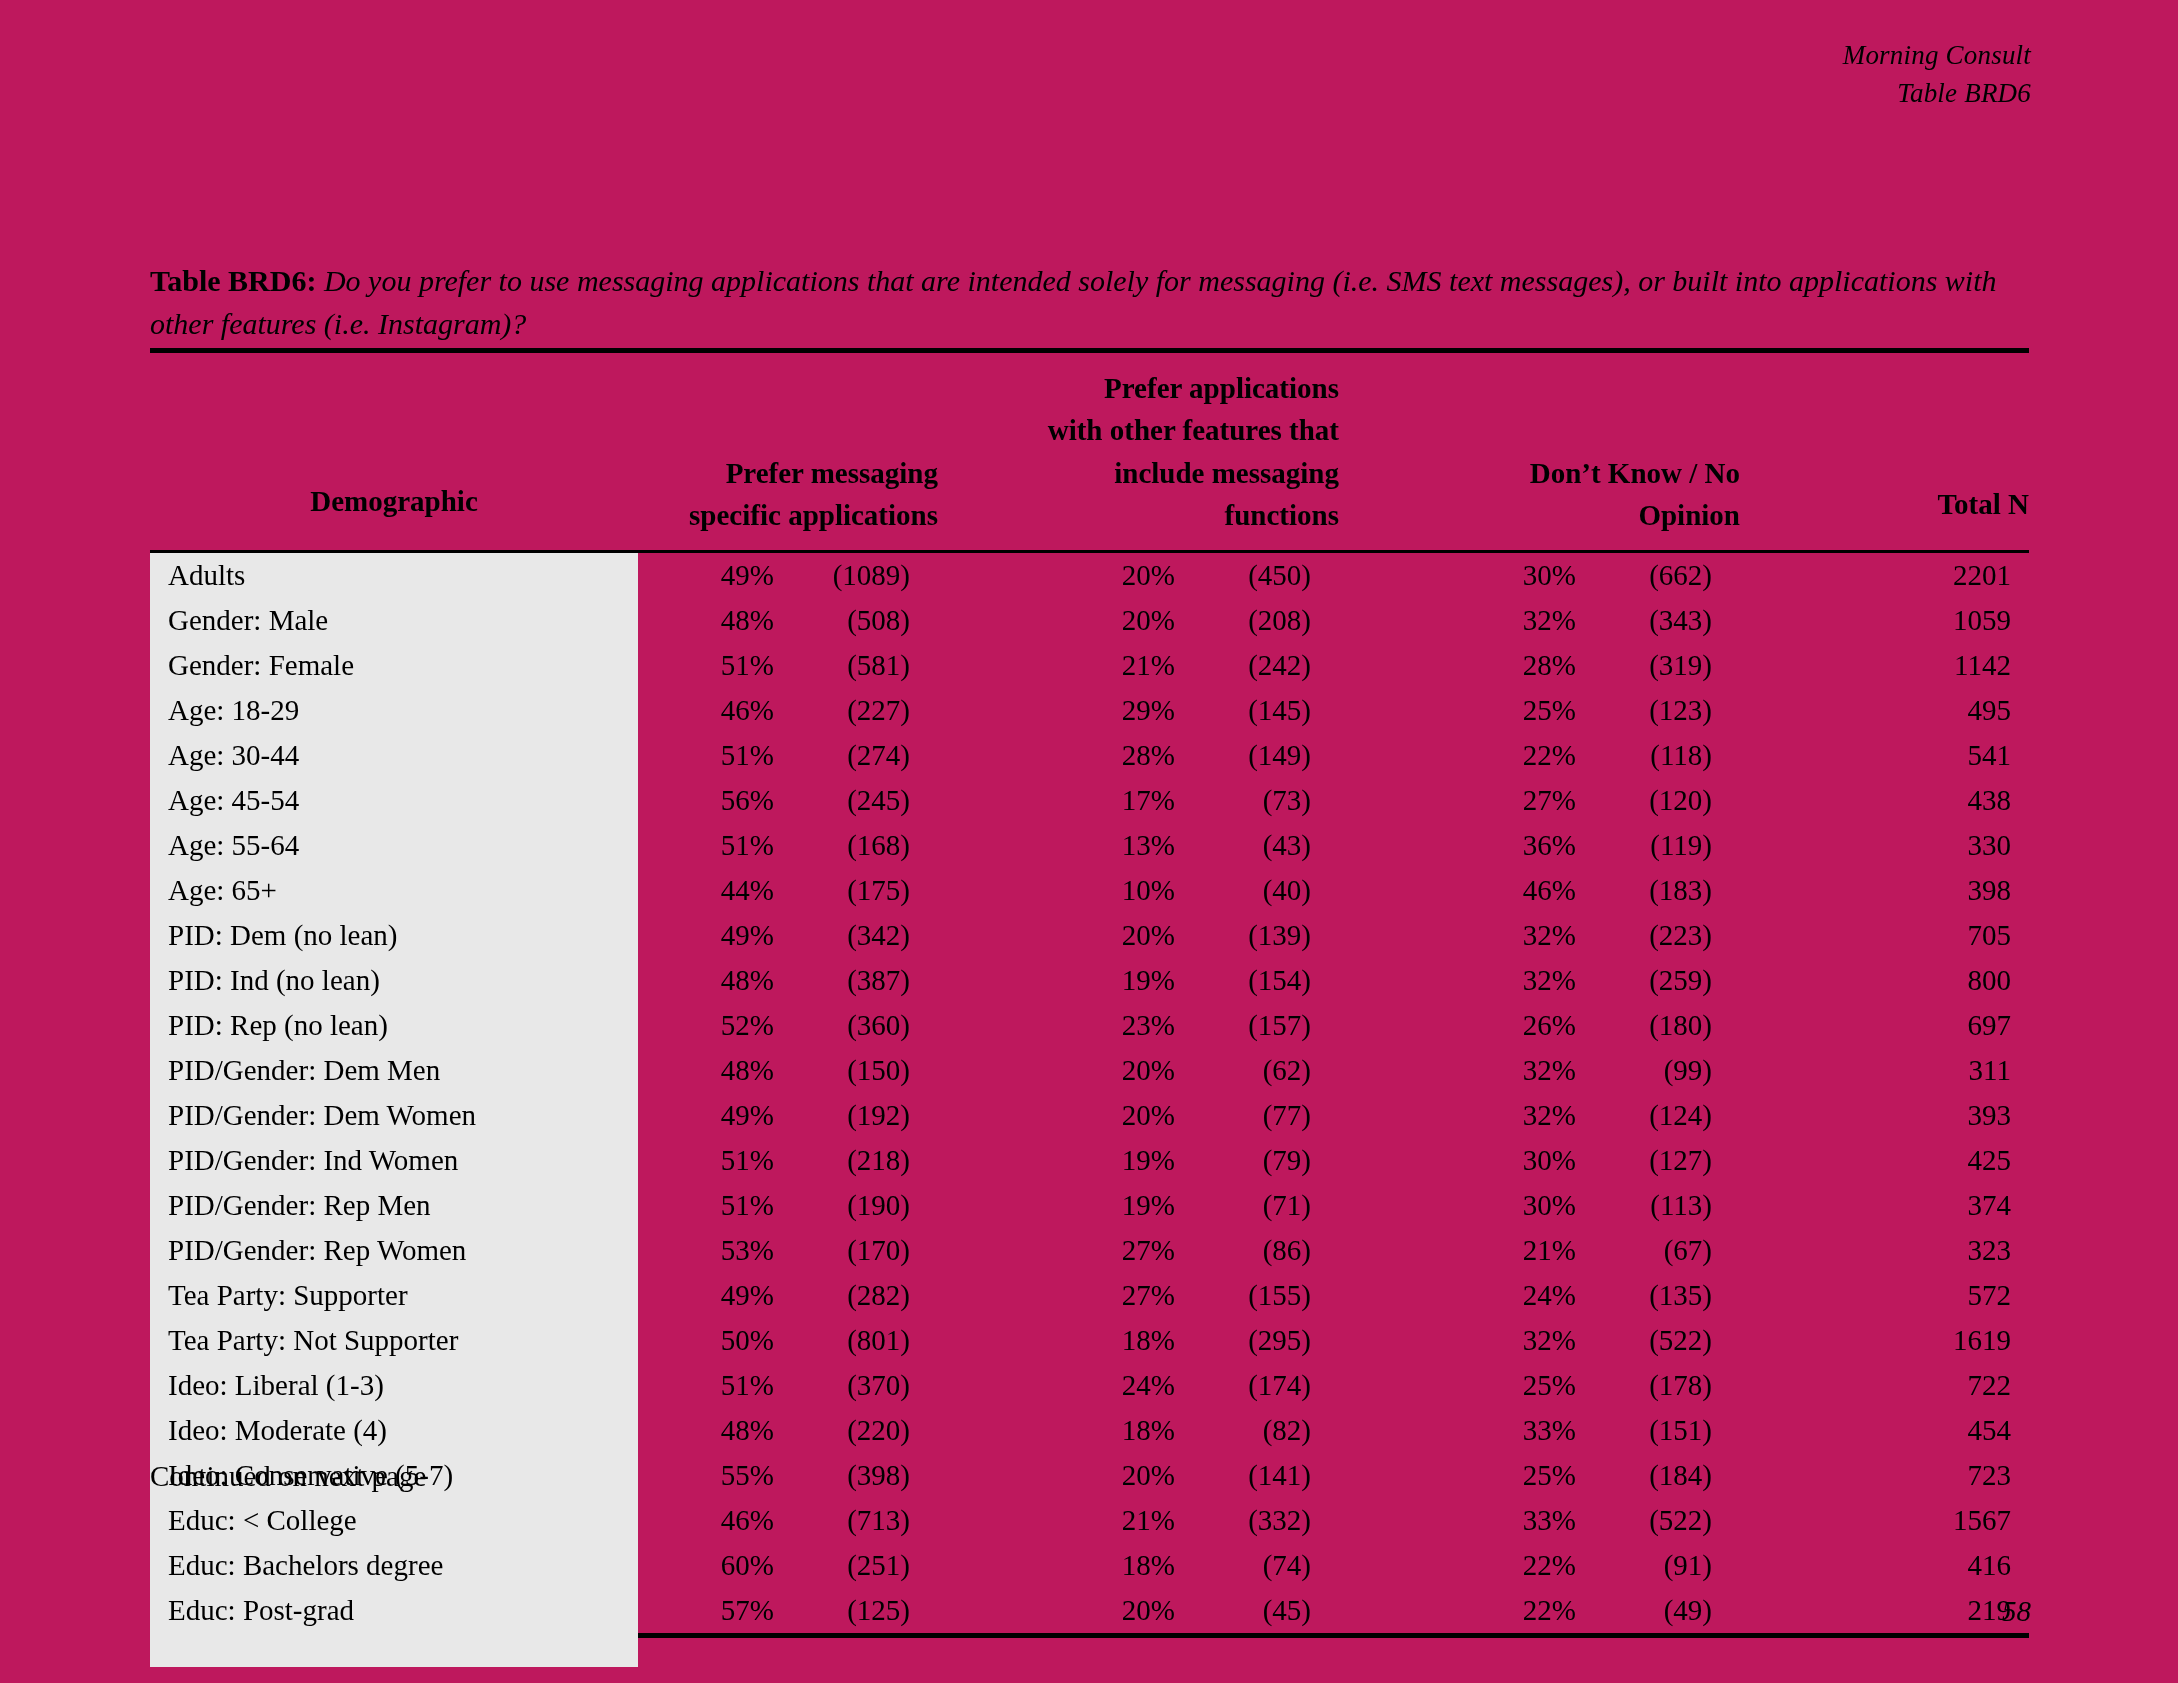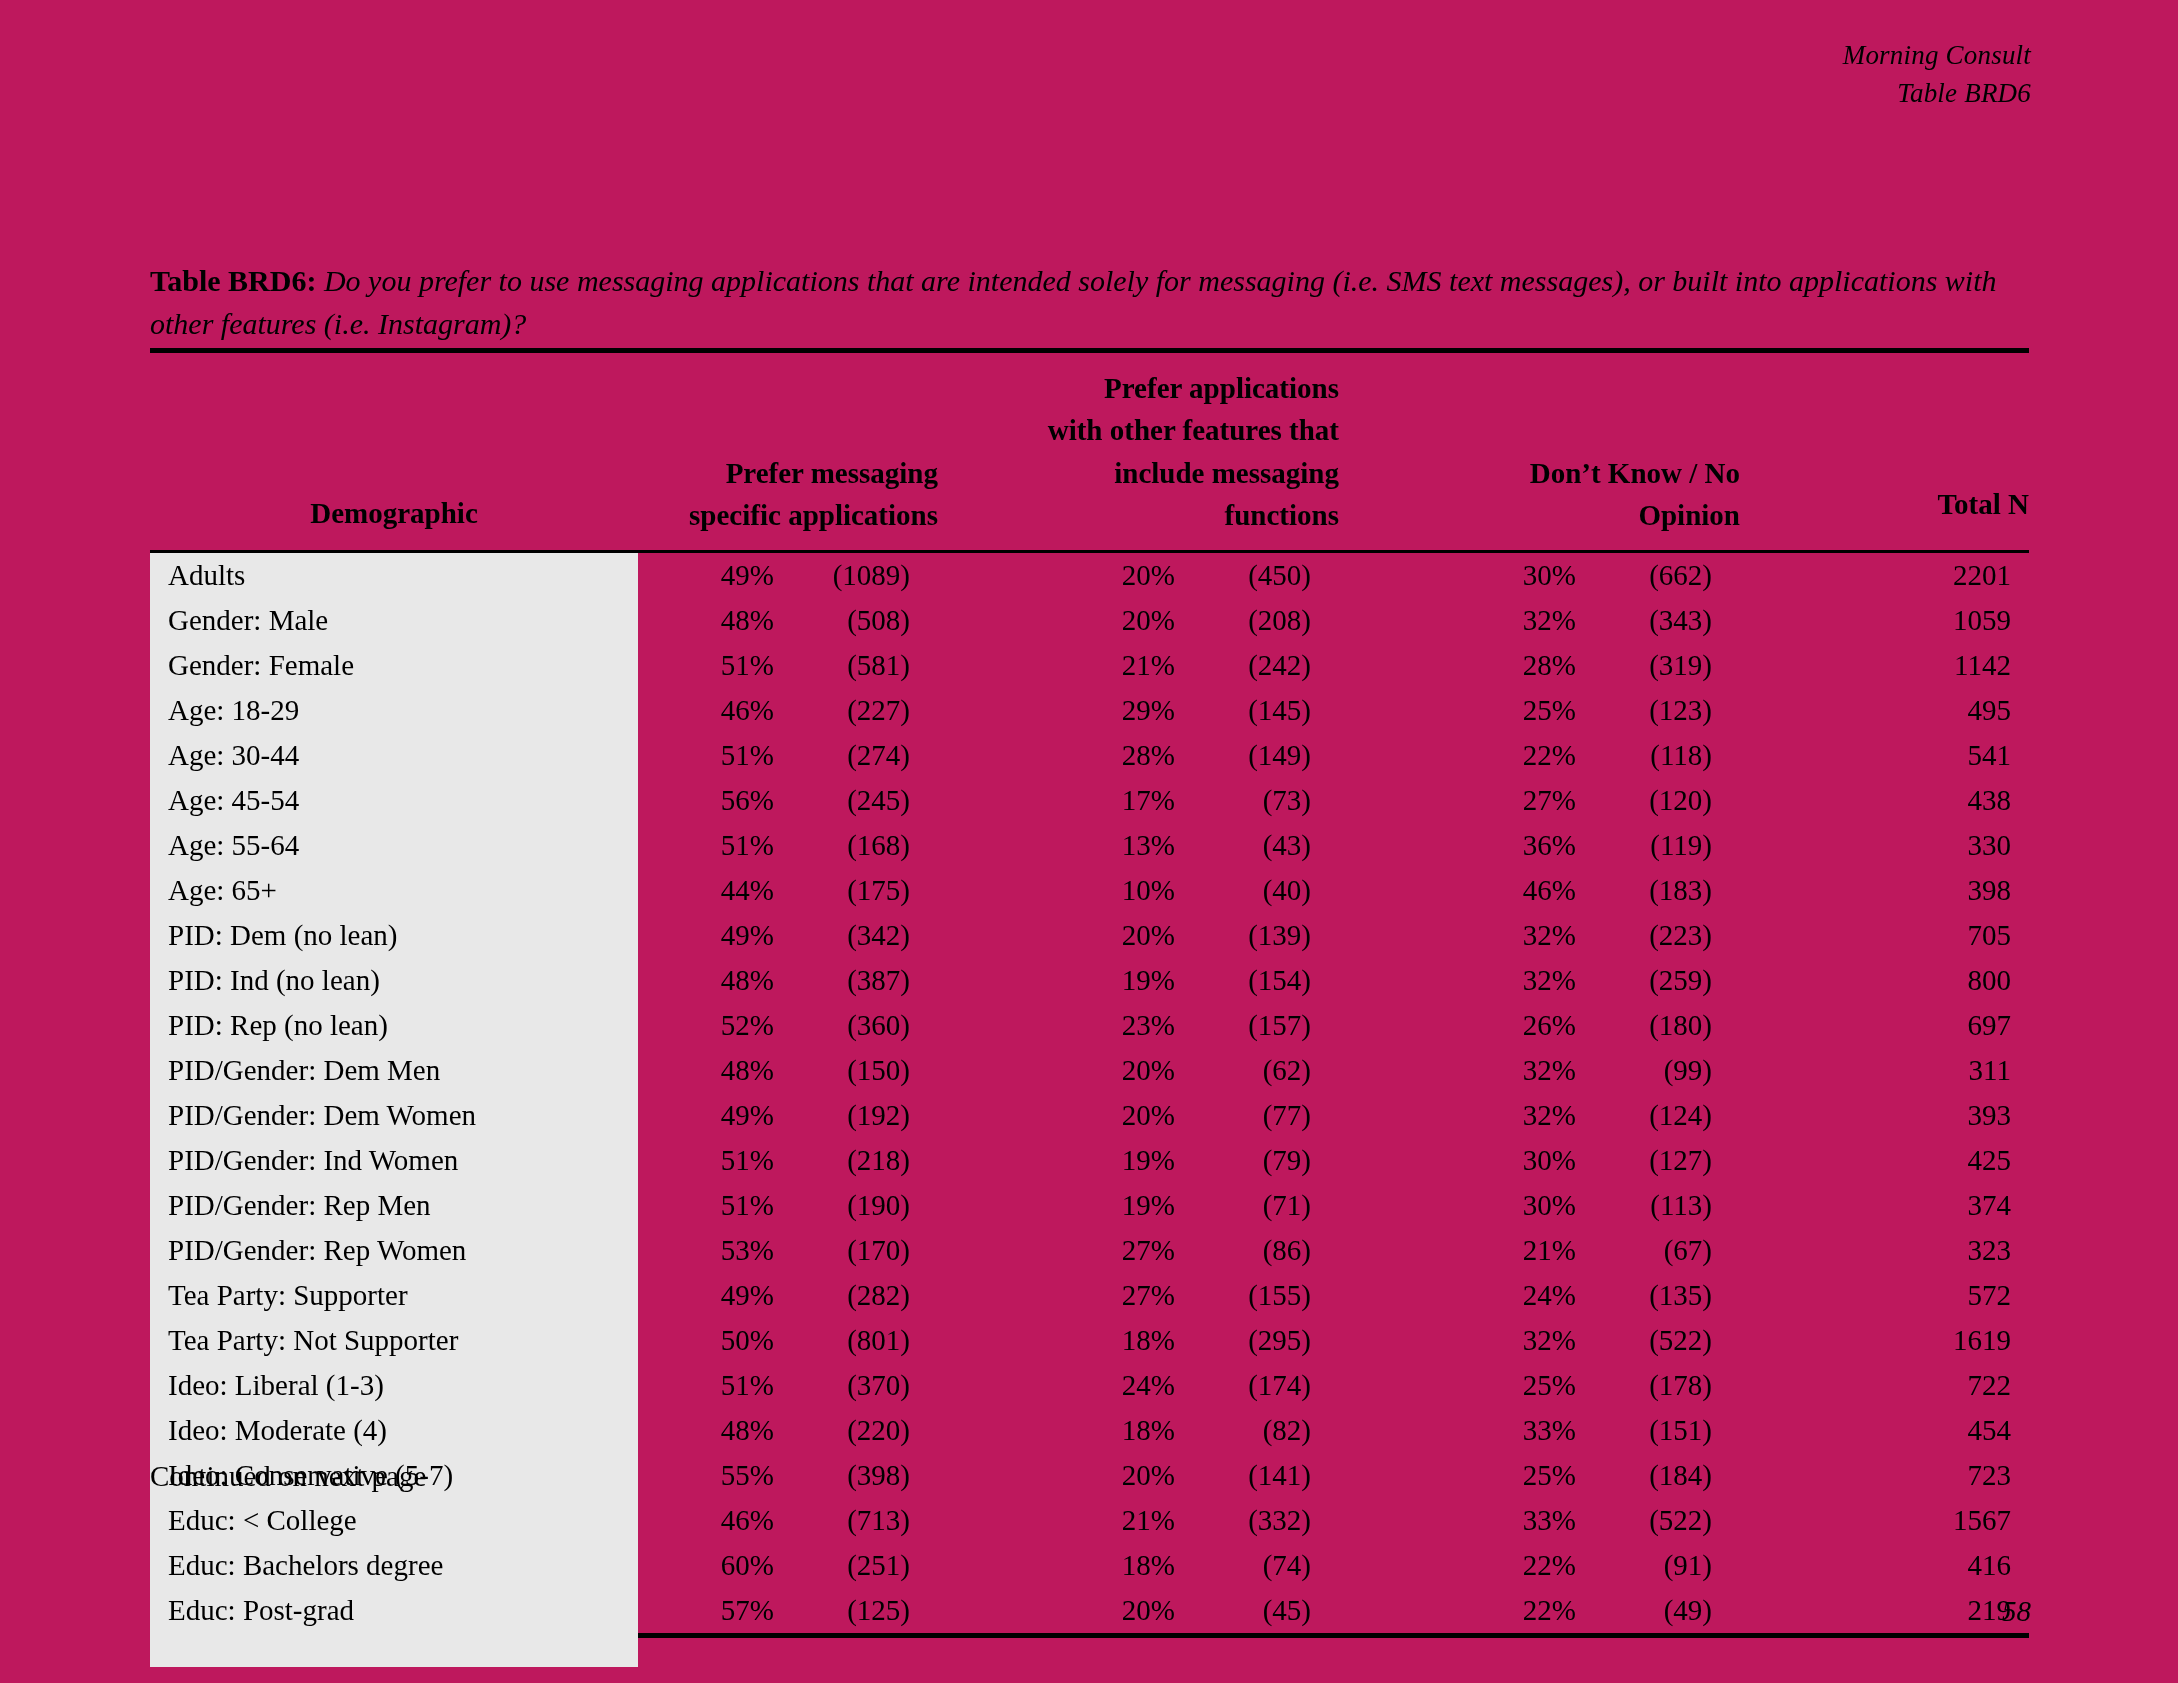--- a/index.html
+++ b/index.html
@@ -91,21 +91,21 @@
 
   thead th {
     font-weight: bold;
     font-size: 29px;
     vertical-align: bottom;
     padding: 0;
     line-height: 1.46;
   }
   thead th.hdr-demo {
     text-align: center;
-    padding-bottom: 16px;
+    padding-bottom: 28px;
   }
   thead th.hdr-group {
     text-align: right;
     padding-bottom: 14px;
   }
   thead th.hdr-total {
     text-align: right;
     padding-bottom: 25px;
   }
   thead tr.spacer td { height: 14px; padding: 0; }

